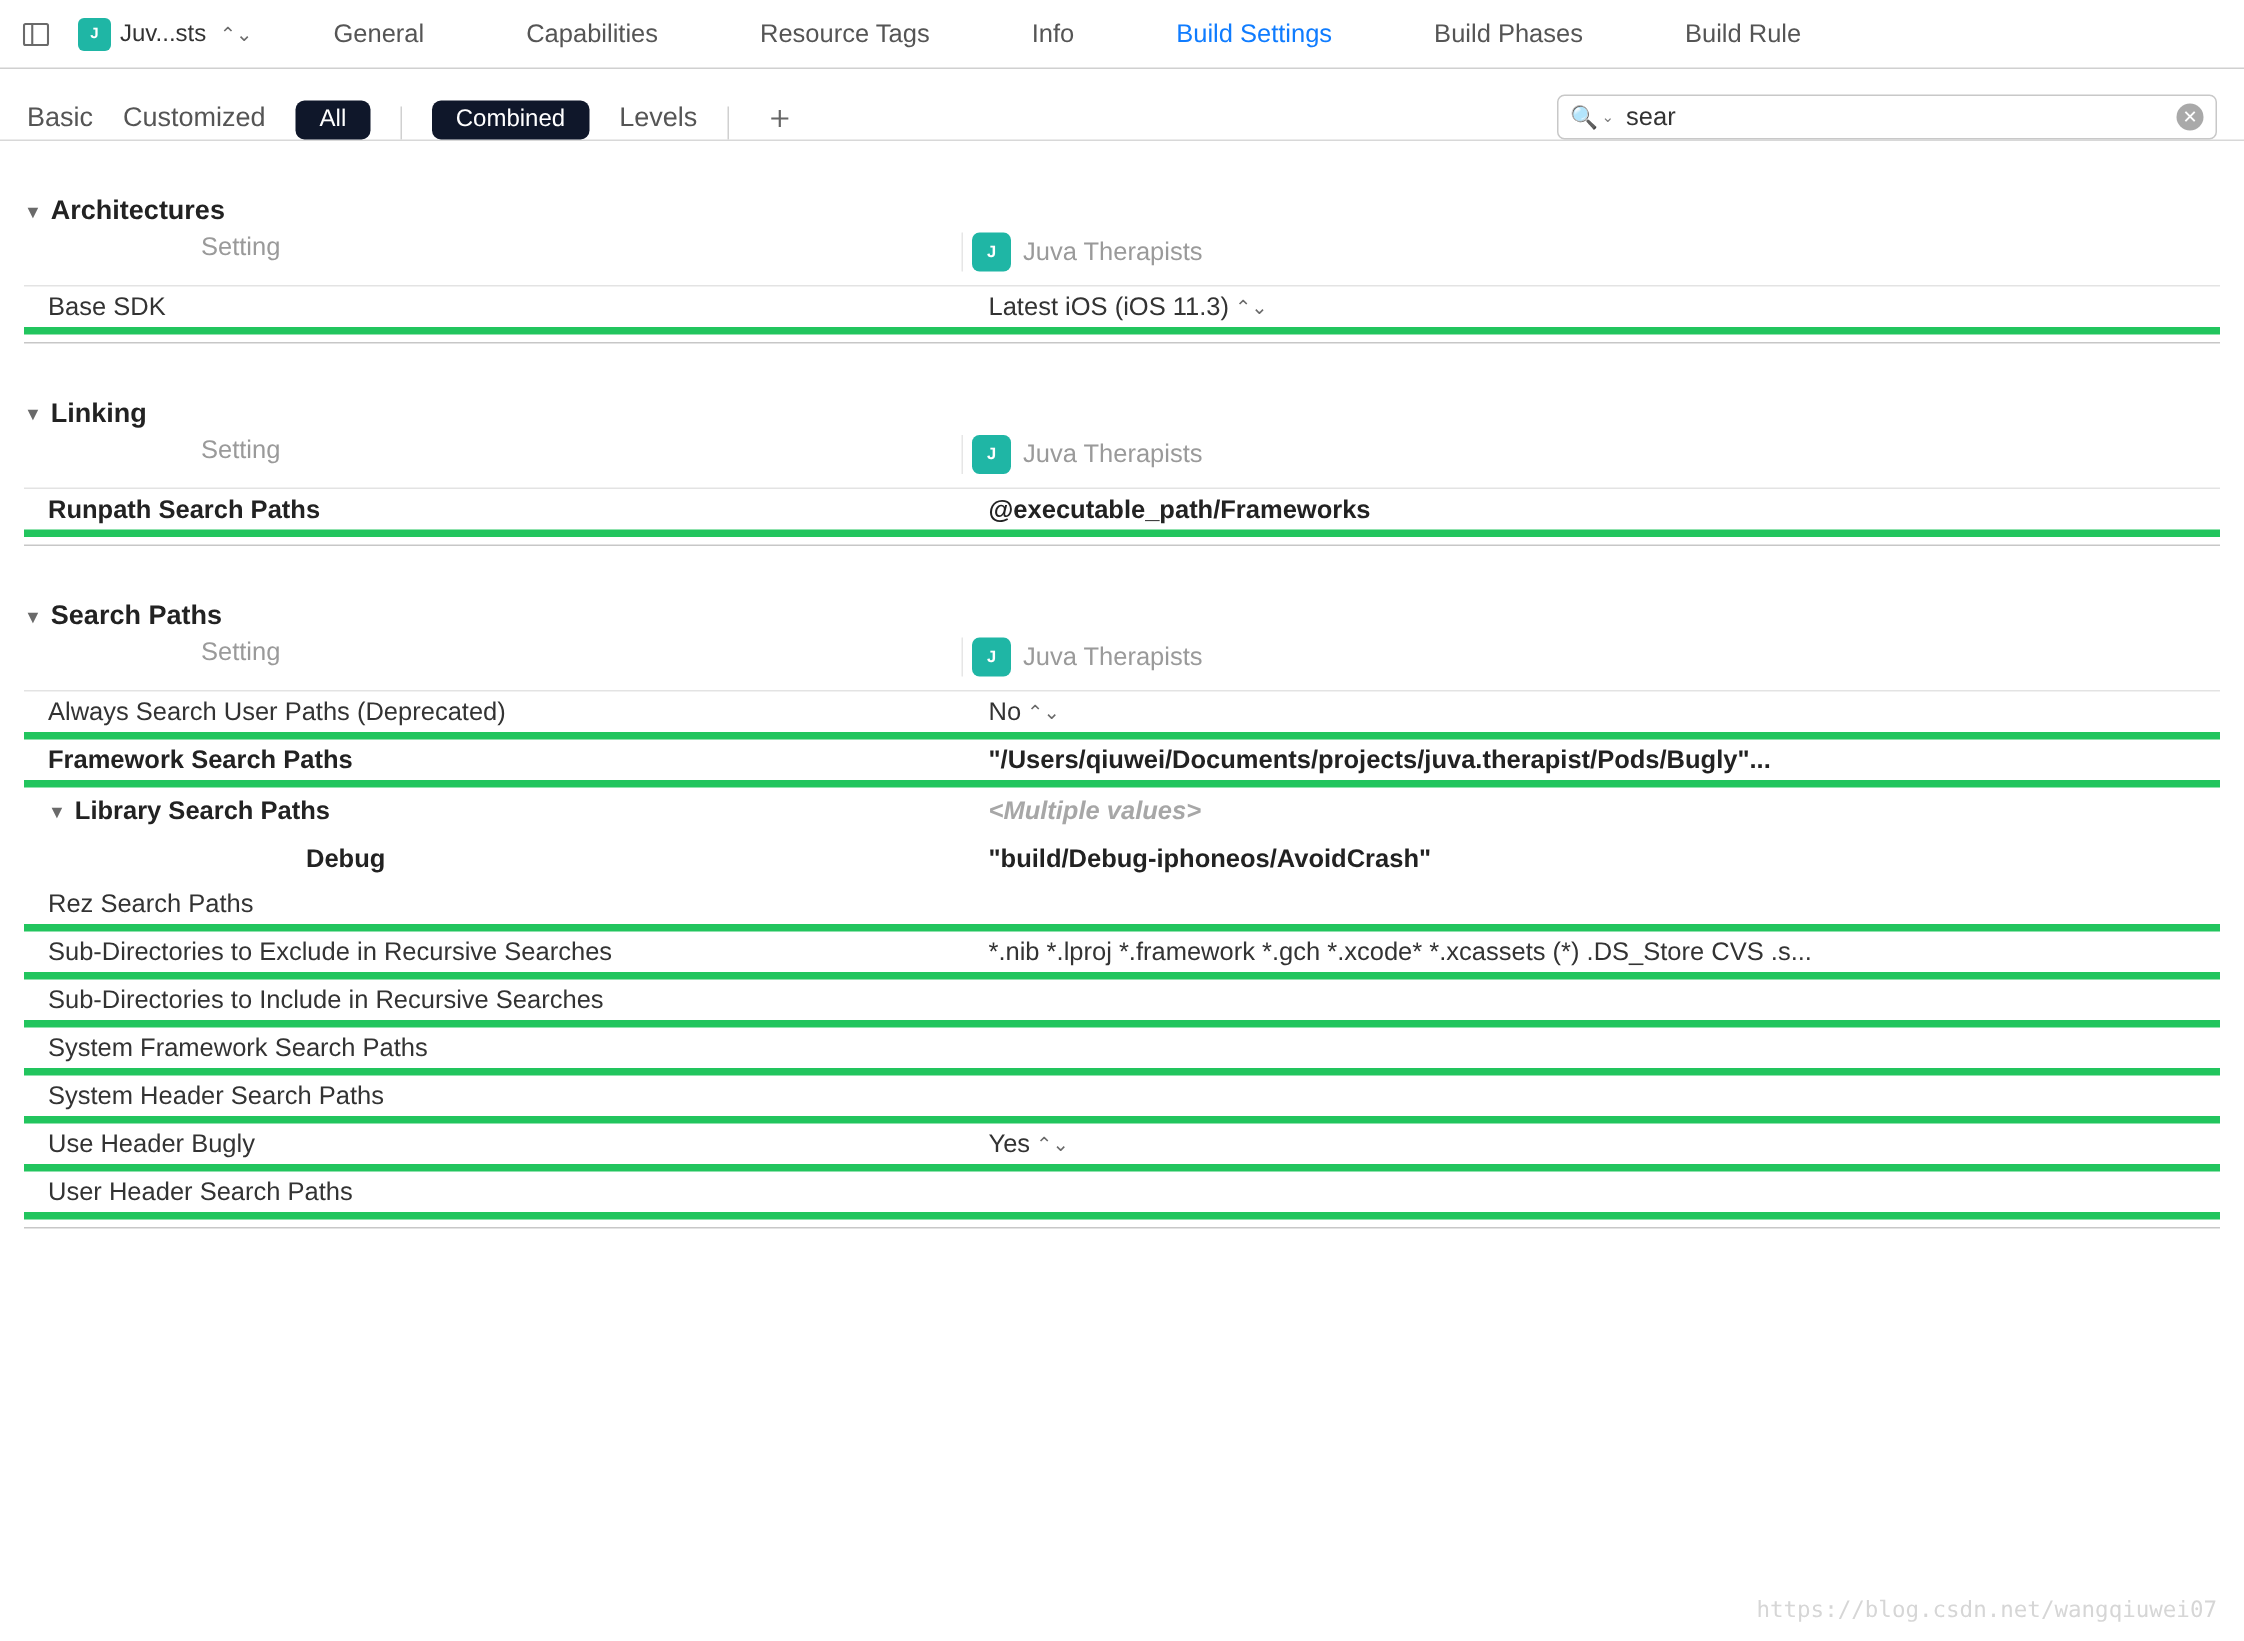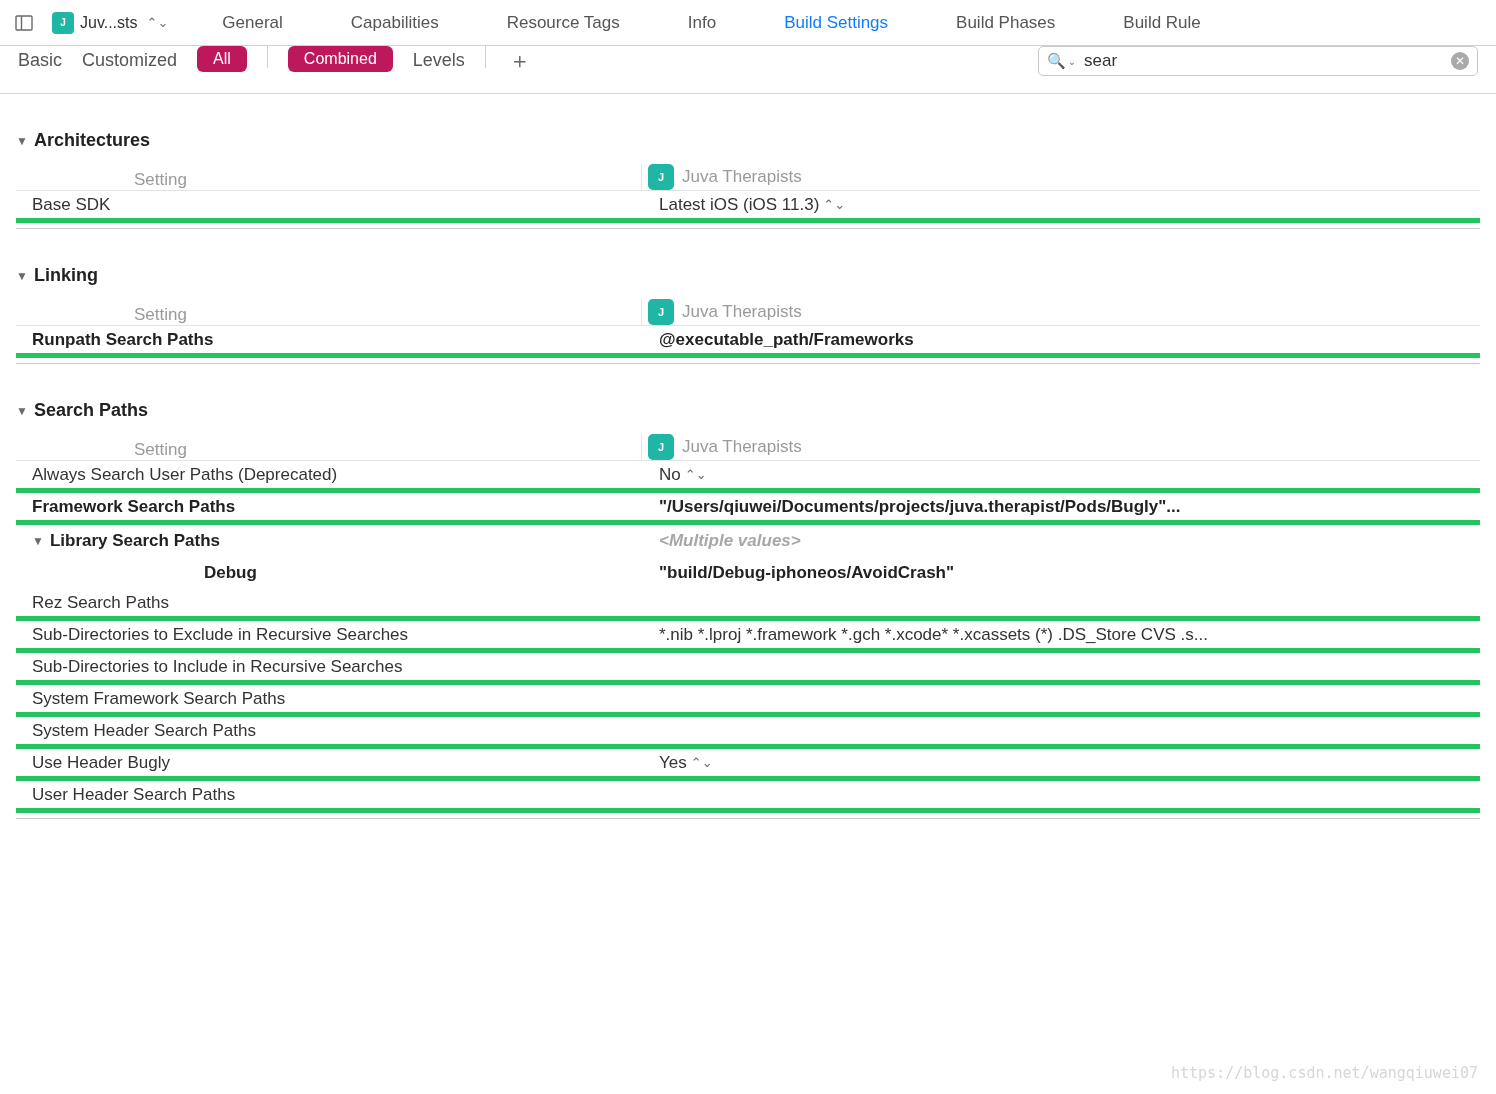--- a/index.html
+++ b/index.html
@@ -70,34 +70,34 @@
       font-size: 17px;
       color: #555;
       cursor: pointer;
       white-space: nowrap;
     }
     .top-tab.active { color: #0f7cff; }
     
     
     .filter-bar {
       display: flex;
-      align-items: flex-start;
+      align-items: flex-end;
       height: 48px;
       border-bottom: 1px solid #d8d8d8;
       padding: 0 18px;
       gap: 20px;
     }
     .filter-link {
       font-size: 18px;
       color: #555;
       cursor: pointer;
       padding: 4px 0;
     }
     .pill {
-      background: #be185d;
+      background: #0f172a;
       color: #fff;
       font-size: 16px;
       padding: 4px 16px;
       border-radius: 6px;
       cursor: pointer;
     }
     .sep-v {
       width: 1px;
       height: 22px;
       background: #d0d0d0;
@@ -156,21 +156,21 @@
       color: #222;
       padding-bottom: 4px;
     }
     .disclosure {
       color: #6a6a6a;
       font-size: 12px;
       user-select: none;
     }
     .columns-header {
       display: flex;
-      align-items: flex-end;
+      align-items: flex-start;
       height: 36px;
       border-bottom: 1px solid #e3e3e3;
       color: #9a9a9a;
       font-size: 17px;
     }
     .col-setting { flex: 0 0 625px; padding-left: 118px; }
     .col-target {
       flex: 1;
       display: flex;
       align-items: center;

